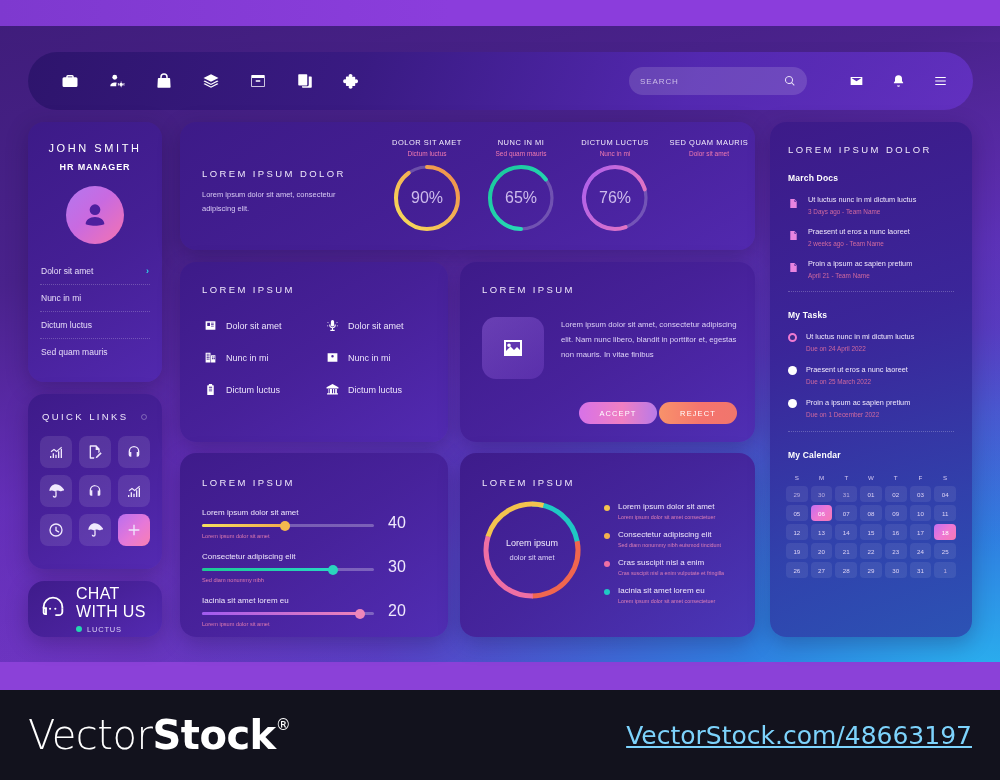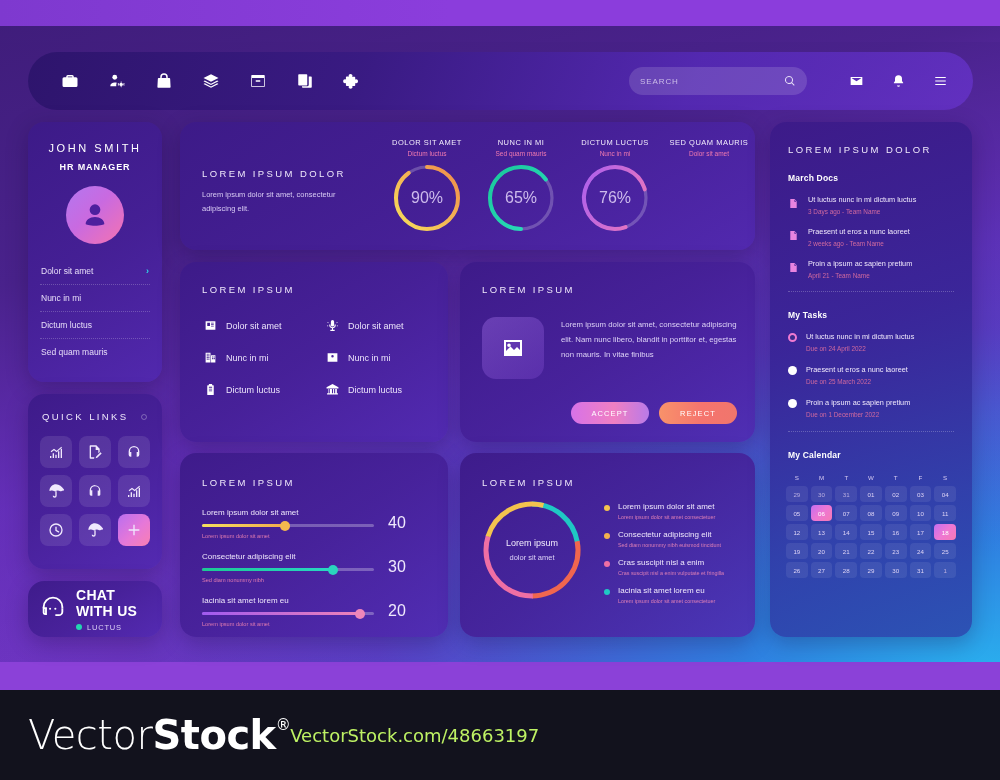--- a/index.html
+++ b/index.html
@@ -29,29 +29,29 @@
   }
   .bg-bottom-strip {
     position: absolute; left: 0; top: 662px; width: 1000px; height: 28px;
     background: #8b41d8;
   }
 
   
   .footer {
     position: absolute; left: 0; top: 690px; width: 1000px; height: 90px;
     background: #12121d;
-    display: flex; align-items: center; justify-content: flex-start;
+    display: flex; align-items: center; justify-content: space-between;
     padding: 0 28px;
   }
   .vs-logo { color: #fff; font-size: 40px; letter-spacing: -.5px;
     font-family: "DejaVu Sans", sans-serif; display: flex; align-items: flex-start; }
   .vs-logo .thin { font-weight: 300; }
   .vs-logo .bold { font-weight: 700; }
   .vs-logo .reg { font-size: 15px; margin-top: 4px; }
-  .vs-url { color: #bef264; font-size: 18px; font-family: "DejaVu Sans", sans-serif; }
+  .vs-url { color: #7dd3fc; font-size: 25px; font-family: "DejaVu Sans", sans-serif; text-decoration: underline; }
 
   
   .topnav {
     position: absolute; left: 28px; top: 52px; width: 945px; height: 58px;
     border-radius: 29px;
     background: linear-gradient(110deg, rgba(45,20,108,.97) 0%, rgba(56,26,130,.92) 35%, rgba(86,42,186,.80) 70%, rgba(104,52,206,.72) 100%);
     display: flex; align-items: center; padding: 0 18px;
   }
   .nav-icons { display: flex; align-items: center; gap: 0; }
   .nav-ico {
@@ -122,21 +122,21 @@
     background: rgba(255,255,255,.10);
     display: flex; align-items: center; justify-content: center;
   }
   .ql-cell.accent { background: linear-gradient(135deg, #b96ef0 0%, #e678d8 55%, #f97fb2 100%); }
   .ql-cell svg { width: 16px; height: 16px; fill: #f0e8fd; }
 
   
   #chat { left: 28px; top: 581px; width: 134px; height: 56px; display: flex; align-items: center; padding: 0 11px; }
   #chat .chat-ico svg { width: 28px; height: 28px; fill: none; stroke: #fff; stroke-width: 1.6; }
   .chat-text { margin-left: 9px; }
-  .chat-title { color: #fff; font-size: 14px; font-weight: 700; letter-spacing: .3px; }
+  .chat-title { color: #fff; font-size: 16px; font-weight: 400; letter-spacing: .3px; }
   .chat-status { display: flex; align-items: center; gap: 5px; margin-top: 4px; }
   .chat-dot { width: 6px; height: 6px; border-radius: 50%; background: #23d6b0; }
   .chat-status span { color: #ded2f6; font-size: 7.5px; letter-spacing: .8px; }
 
   
   #stats { left: 180px; top: 122px; width: 575px; height: 128px; }
   .stats-left { position: absolute; left: 22px; top: 46px; width: 165px; }
   .stats-left .card-title { display: block; }
   .stats-desc { color: #d8cbf4; font-size: 7.5px; line-height: 1.85; margin-top: 9px; }
   .gauges { position: absolute; left: 200px; top: 16px; display: flex; gap: 0; }
@@ -165,21 +165,21 @@
   #media { left: 460px; top: 262px; width: 295px; height: 180px; }
   #media .card-title { display: block; margin: 22px 0 0 22px; }
   .media-row { display: flex; margin: 22px 0 0 22px; }
   .media-thumb {
     width: 62px; height: 62px; border-radius: 14px; flex: none;
     background: linear-gradient(145deg, rgba(160,110,230,.42), rgba(135,80,215,.30));
     display: flex; align-items: center; justify-content: center;
   }
   .media-thumb svg { width: 24px; height: 24px; fill: #fff; }
   .media-text { color: #ded3f7; font-size: 7.8px; line-height: 1.95; margin-left: 17px; width: 178px; }
-  .media-btns { position: absolute; right: 18px; bottom: 18px; display: flex; gap: 10px; }
+  .media-btns { position: absolute; right: 18px; bottom: 18px; display: flex; gap: 2px; }
   .btn {
     width: 78px; height: 22px; border-radius: 11px; border: none;
     color: #fff; font-size: 7.5px; letter-spacing: 1.1px; font-weight: 500;
     cursor: pointer; font-family: "Liberation Sans", sans-serif;
   }
   .btn-accept { background: linear-gradient(90deg, #d772e8 0%, #f07fc2 55%, #b97ae8 100%); }
   .btn-reject { background: linear-gradient(90deg, #f8926a 0%, #f5746e 55%, #f0766c 100%); text-align: center; }
 
   
   #sliders { left: 180px; top: 453px; width: 268px; height: 184px; }

